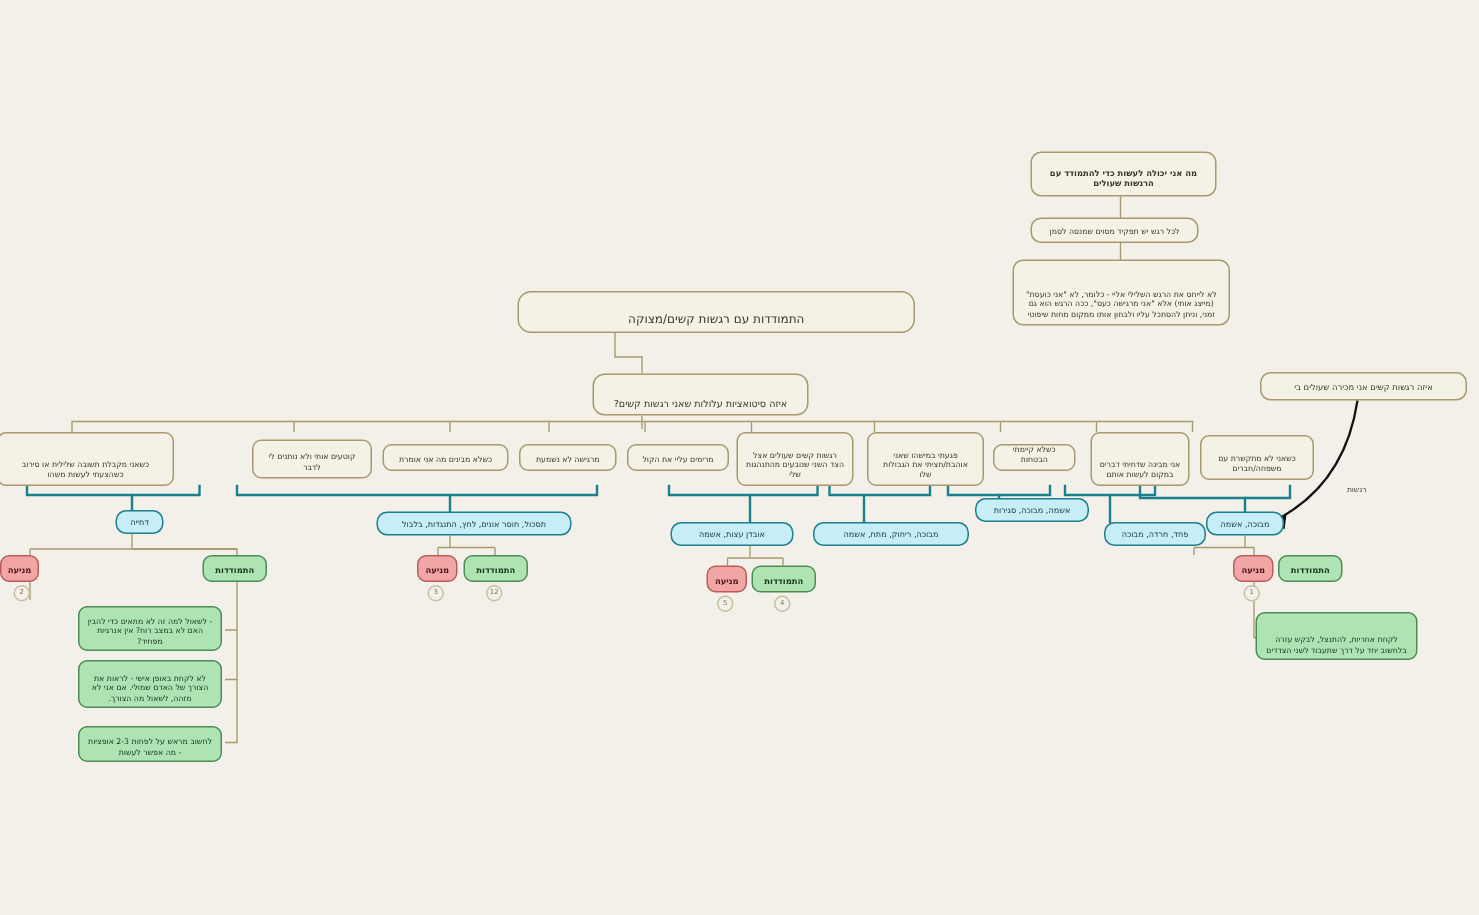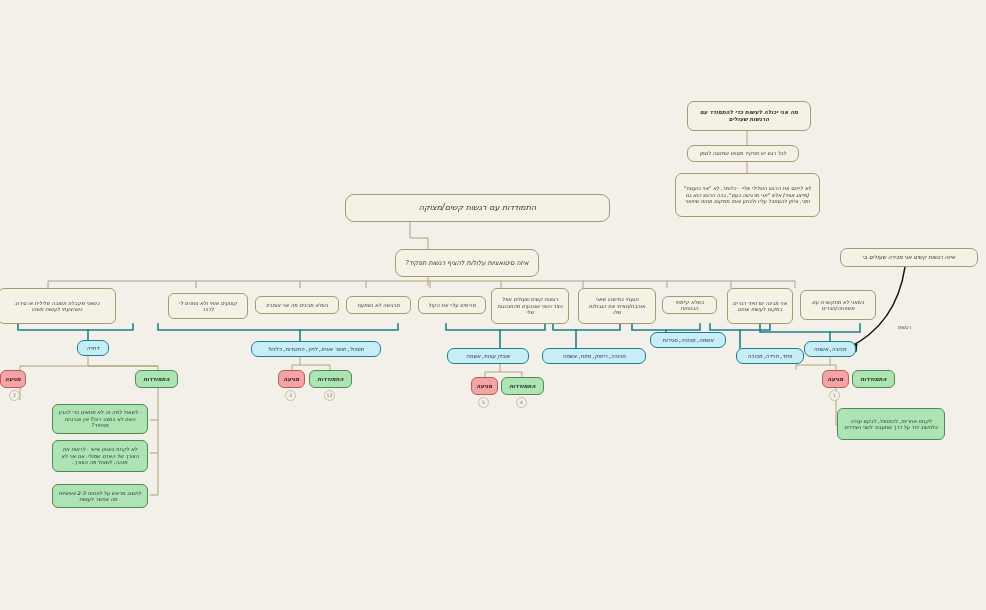--- a/index.html
+++ b/index.html
@@ -9,26 +9,25 @@
     font-family:"DejaVu Sans","Liberation Sans",sans-serif;
     overflow:hidden;
     position:relative;
   }
   #canvas{position:absolute;inset:0;}
   svg#wires{position:absolute;left:0;top:0;width:986px;height:610px;pointer-events:none;}
 
   .node{
     position:absolute;
     box-sizing:border-box;
-    display:flex;align-items:center;justify-content:center;
+    display:flex;align-items:flex-end;justify-content:center;
     text-align:center;
     direction:rtl;
     line-height:1.25;
     white-space:normal;
-    font-style:italic;
   }
 
   
   .tan{
     background:#f4f1e6;
     border:1px solid #a89a6e;
     border-radius:7px;
     color:#3a352a;
     padding:3px 5px;
   }
@@ -180,21 +179,21 @@
 
   <div class="node tan note" style="right:166px;top:173px;width:145px;height:44px;">
     <span>לא לייחס את הרגש השלילי אליי - כלומר, לא "אני כועסת" (מייצג אותי) אלא "אני מרגישה כעס", ככה הרגש הוא גם זמני, וניתן להסתכל עליו ולבחון אותו ממקום מחות שיפוטי</span>
   </div>
 
   <div class="node tan big" style="right:376px;top:194px;width:265px;height:28px;">
     <span>התמודדות עם רגשות קשים/מצוקה</span>
   </div>
 
   <div class="node tan" style="right:447px;top:249px;width:144px;height:28px;font-size:6.4px;border-radius:8px;">
-    <span>איזה סיטואציות עלולות להציף רגשות תפקיד?</span>
+    <span>איזה סיטואציות עלולות שאני רגשות קשים?</span>
   </div>
 
   <div class="node tan" style="right:8px;top:248px;width:138px;height:19px;font-size:5.6px;">
     <span>איזה רגשות קשים אני מכירה שעולים בי</span>
   </div>
   <div class="curvelabel" style="right:75px;top:324px;">רגשות</div>
 
   <div class="node tan lf" style="right:870px;top:288px;width:118px;height:36px;">
     <span>כשאני מקבלת תשובה שלילית או סירוב כשהצעתי לעשות משהו</span>
   </div>

